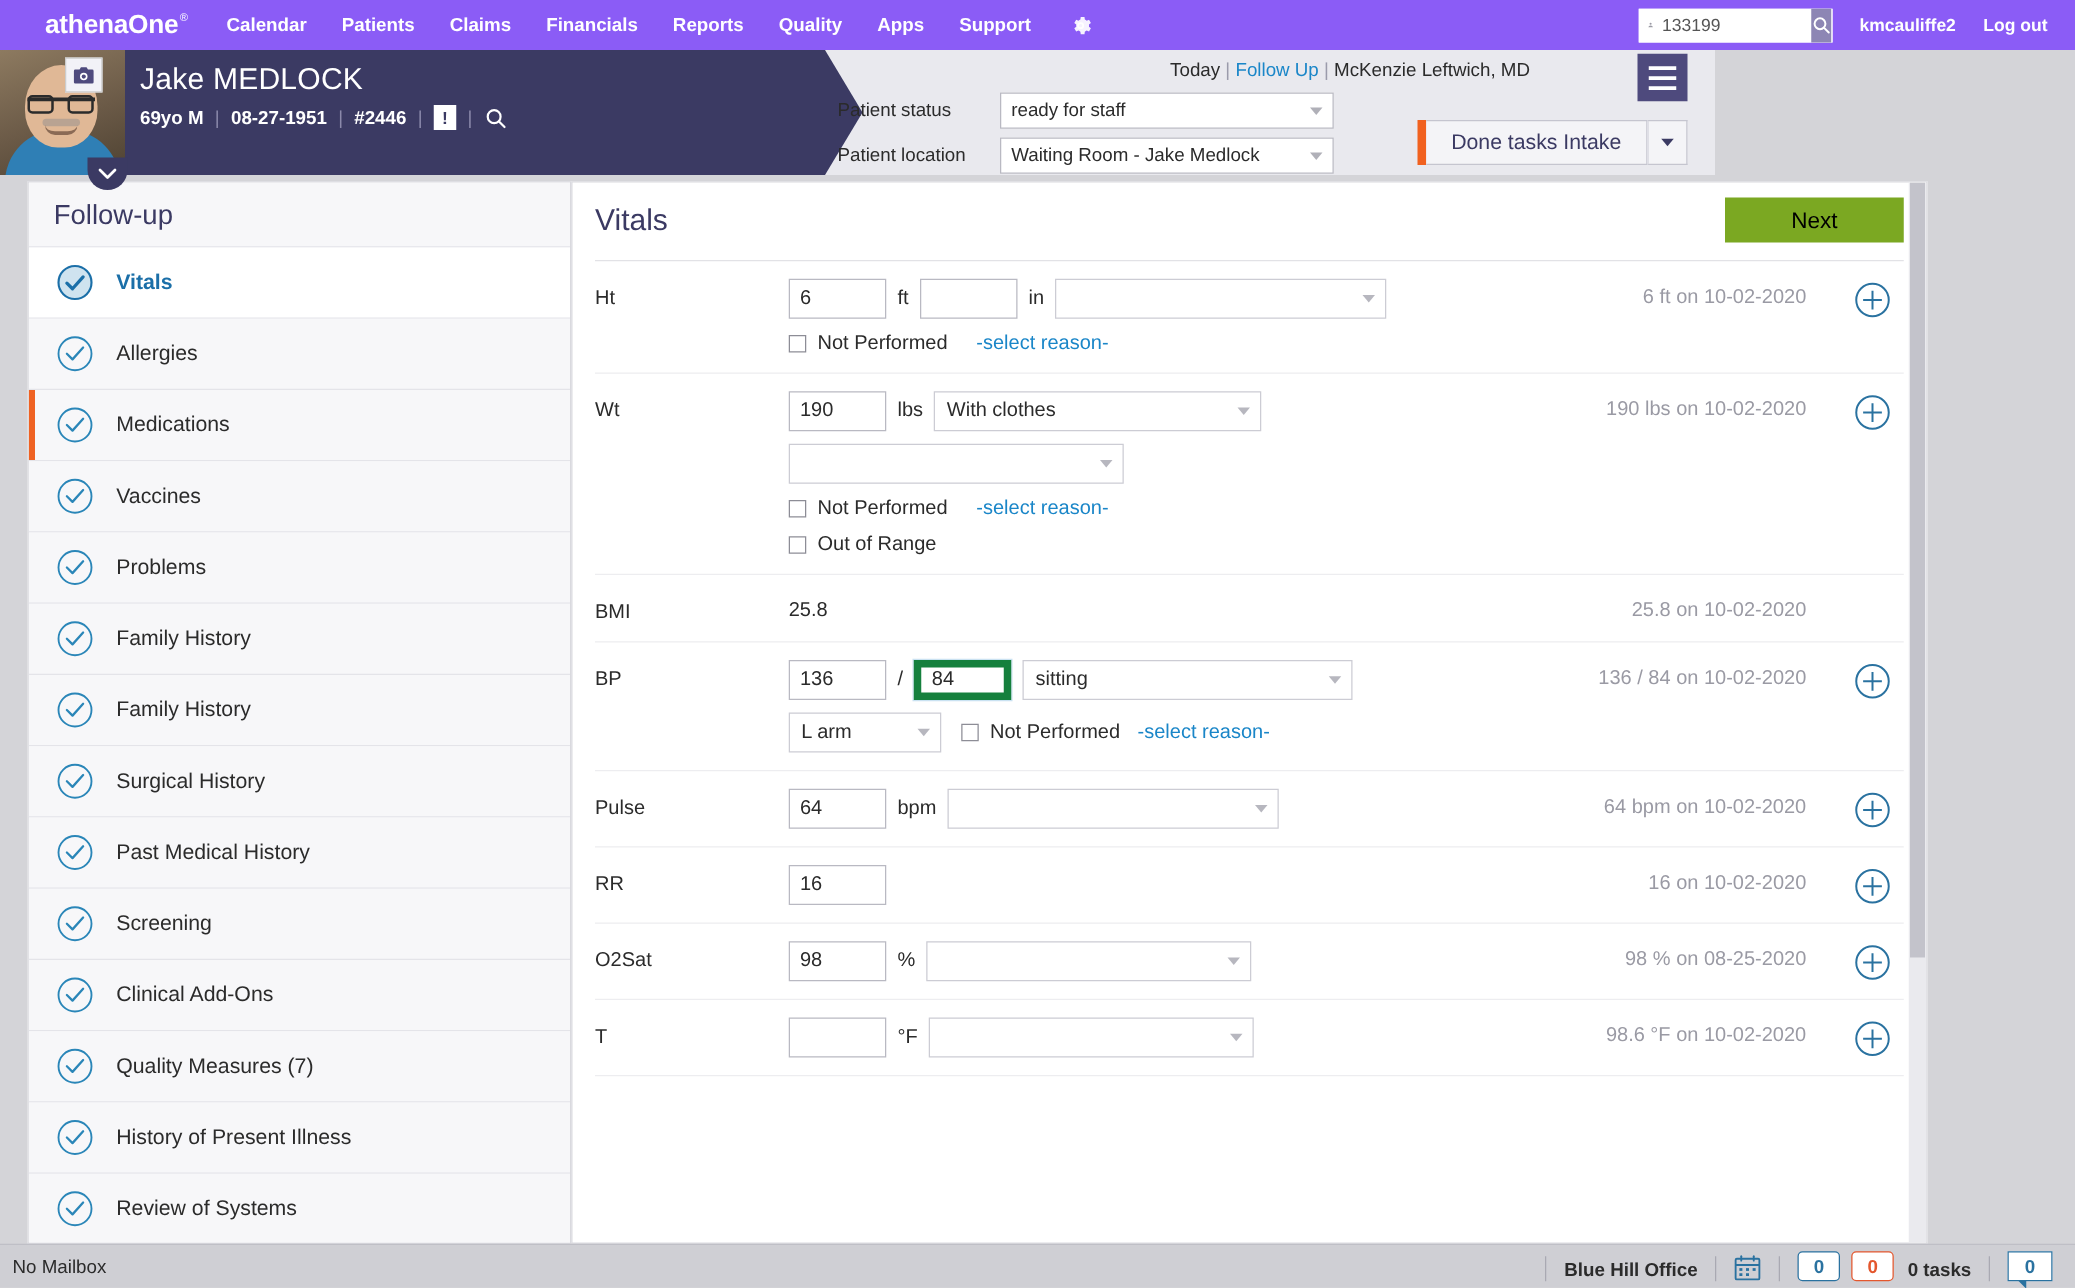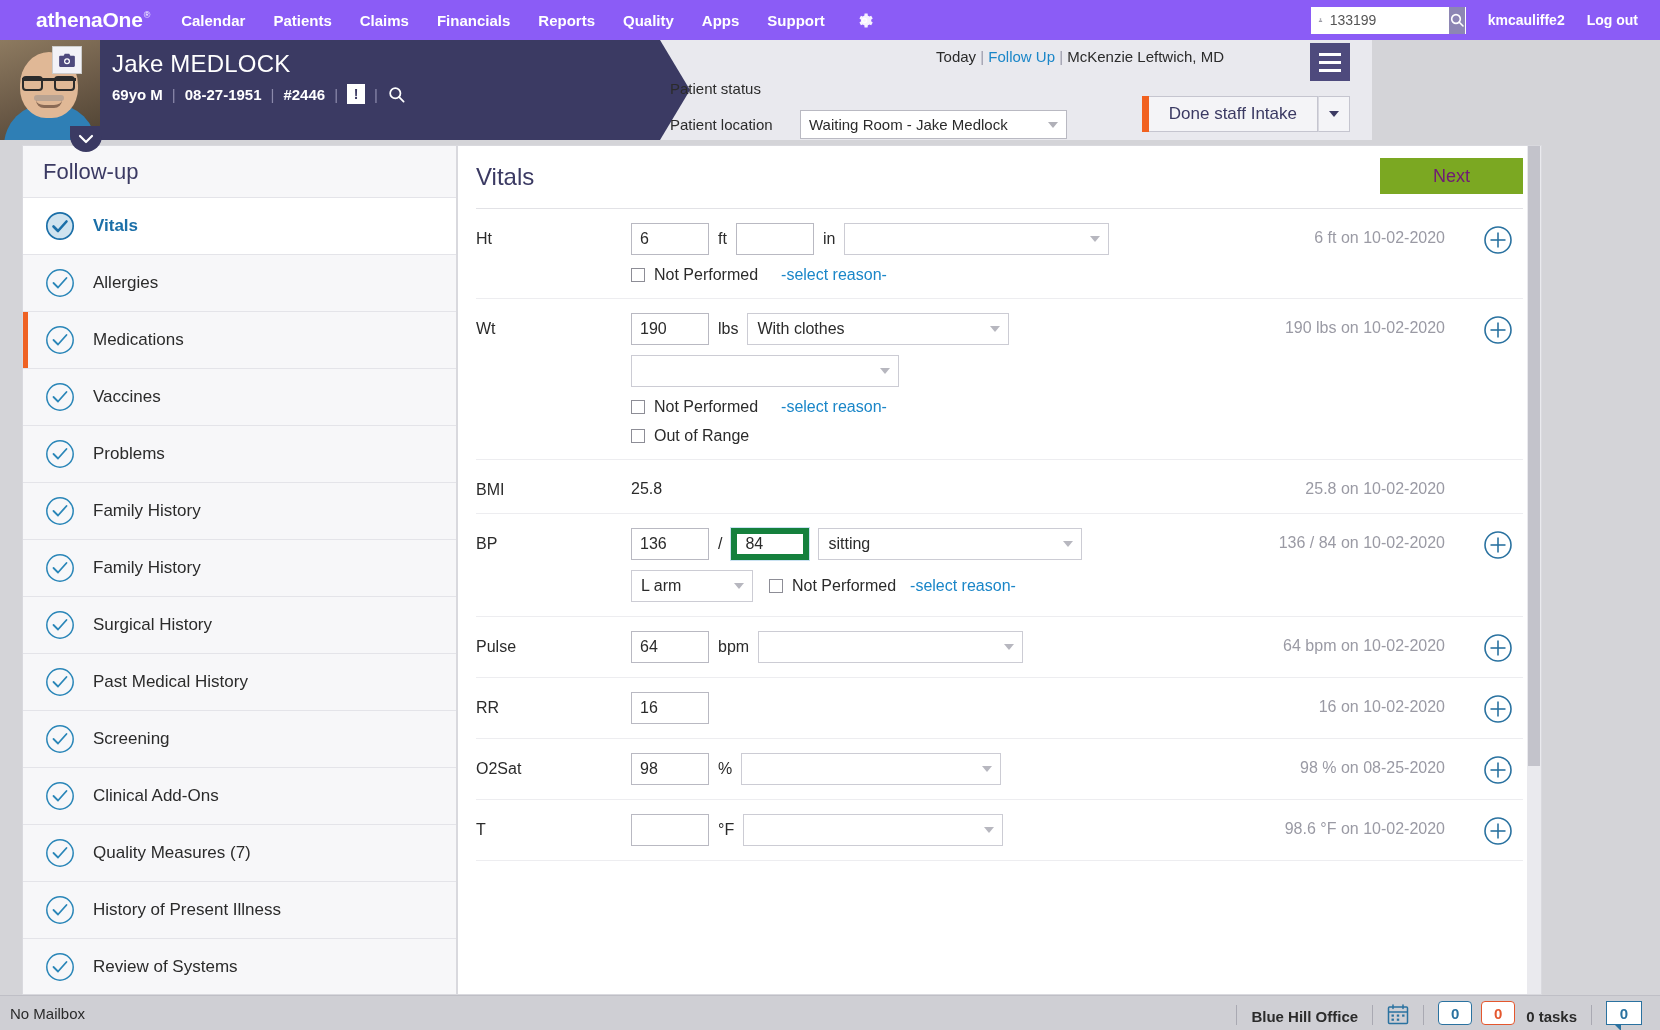--- a/index.html
+++ b/index.html
@@ -198,21 +198,21 @@
     position: absolute; left: 457px; top: 5px; width: 1085px; height: 850px;
     background: #ffffff; border: 1px solid #d9d9de; overflow: hidden;
   }
   .main-head {
     height: 62px; display: flex; align-items: center; padding: 0 0 0 18px;
     position: relative;
   }
   .main-title { font-size: 24px; color: #3b3a63; }
   .next-btn {
     position: absolute; right: 18px; top: 12px; width: 143px; height: 36px;
-    background: #7ba822; color: #701a75; font-size: 18px;
+    background: #7ba822; color: #000000; font-size: 18px;
     display: flex; align-items: center; justify-content: center; cursor: pointer;
   }
   .main-rule { height: 1px; background: #e2e2e6; margin: 0 18px; }
 
   .vrow {
     position: relative; display: flex; padding: 14px 0 14px 0;
     border-bottom: 1px solid #ededf0; margin: 0 18px;
   }
   .vrow:last-child { border-bottom: none; }
   .vlabel {
@@ -395,20 +395,24 @@
 
   <div class="chevron-pill">
     <svg width="16" height="11" viewBox="0 0 16 11" fill="none" stroke="#ffffff" stroke-width="2.2">
       <polyline points="2,2 8,8 14,2" stroke-linecap="round" stroke-linejoin="round"></polyline>
     </svg>
   </div>
 
   <div class="status-block">
     <div class="status-row">
       <span class="status-label">Patient status</span>
+      <div class="fld-select w-status">
+        <span>ready for staff</span>
+        <span class="caret"></span>
+      </div>
     </div>
     <div class="status-row">
       <span class="status-label">Patient location</span>
       <div class="fld-select w-status">
         <span>Waiting Room - Jake Medlock</span>
         <span class="caret"></span>
       </div>
     </div>
   </div>
 
@@ -421,21 +425,21 @@
   </div>
 
   <div class="hamburger">
     <i></i>
     <i></i>
     <i></i>
   </div>
 
   <div class="intake-wrap">
     <div class="intake-accent"></div>
-    <div class="intake-btn">Done staff Intake</div>
+    <div class="intake-btn">Done tasks Intake</div>
     <div class="intake-caret">
       <span class="caret"></span>
     </div>
   </div>
 </div>
 
 <div class="body-area">
 
   <div class="sidebar">
     <div class="sidebar-title">Follow-up</div>

